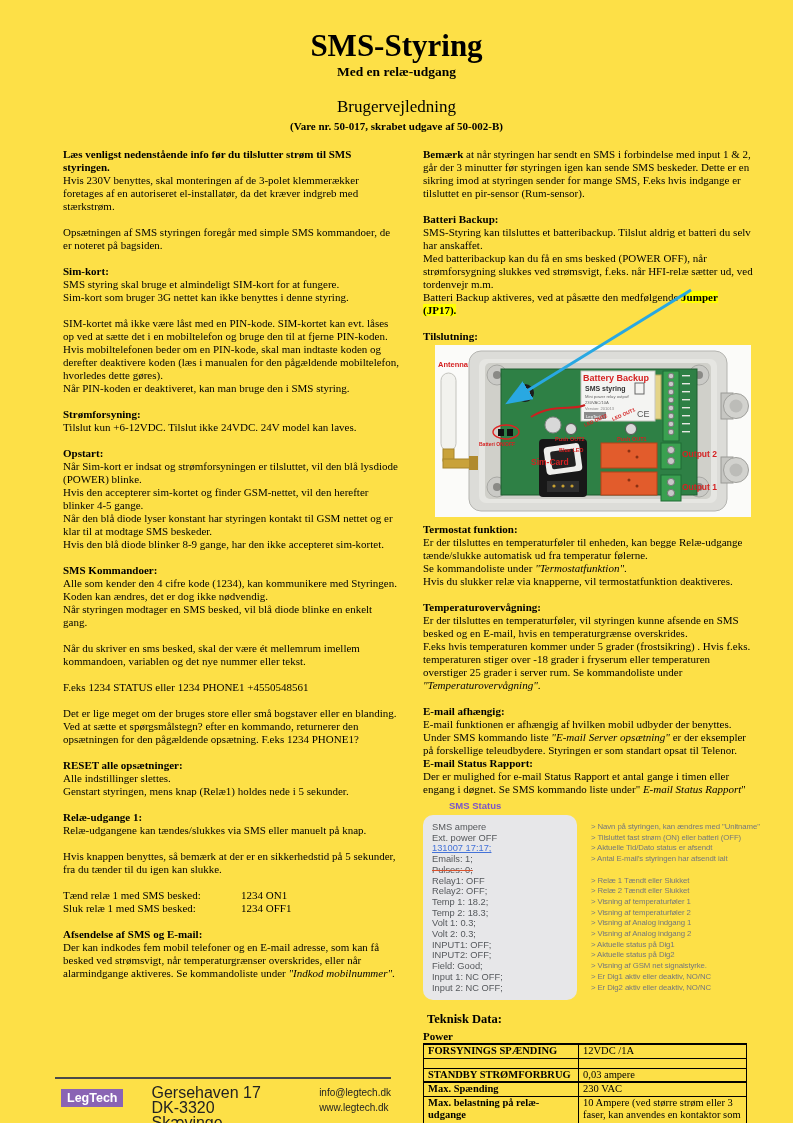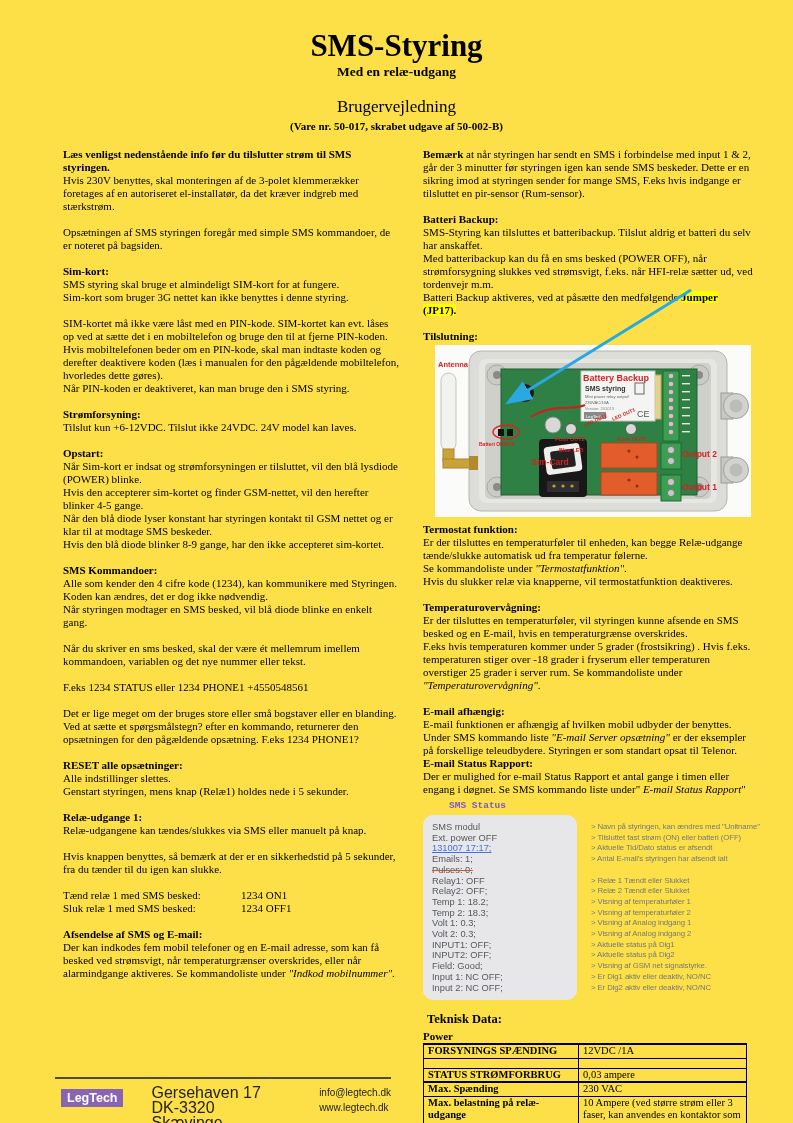--- a/index.html
+++ b/index.html
@@ -19,21 +19,21 @@
   .cols h3{font-size:11px;line-height:13px;margin:0;font-weight:700;}
   .cmdrow{display:flex;font-size:11px;line-height:13px;}
   .cmdrow .lbl{width:178px;flex:none;}
   .gapafter{margin-bottom:13px;}
   .hl{background:#ffff00;font-weight:700;}
   
   .photo{width:316px;height:172px;margin:2px 0 6px 12px;display:block;}
   .arrow-svg{position:absolute;left:0;top:138px;width:330px;height:132px;pointer-events:none;}
   
   .smsblock{margin-top:4px;font-family:"Liberation Sans",sans-serif;}
-  .sms-title{font-size:9.5px;font-weight:700;color:#7a55cc;margin:0 0 4px 26px;font-family:Liberation Mono, monospace;}
+  .sms-title{font-size:9.5px;font-weight:700;color:#7a55cc;margin:0 0 4px 26px;}
   .smswrap{display:flex;font-size:9.3px;line-height:10.7px;color:#55585c;}
   .bubble{background:#e7e7e9;border-radius:10px;padding:7px 9px;width:136px;flex:none;}
   .srow{white-space:nowrap;min-height:10.7px;}
   .notes{margin-left:14px;color:#76787b;font-size:7.8px;letter-spacing:-0.1px;}
   .nrow{white-space:nowrap;min-height:10.7px;line-height:10.7px;}
   .blink{color:#4472d8;text-decoration:underline;}
   .strike{text-decoration:line-through;text-decoration-color:#d9512c;}
   
   .teknisk{margin-top:12px;width:324px;}
   .tek-h{font-size:12.5px;font-weight:700;margin:0 0 2px 4px;}
@@ -285,21 +285,21 @@
       <p style="margin-bottom:0"><span>E-mail funktionen er afhængig af hvilken mobil udbyder der benyttes.
 Under SMS kommando liste </span><i>"E-mail Server opsætning" </i><span>er der eksempler på forskellige teleudbydere. Styringen er som standart opsat til Telenor.</span></p>
 
       <h3>E-mail Status Rapport:</h3>
       <p style="margin-bottom:0"><span>Der er mulighed for e-mail Status Rapport et antal gange i timen eller engang i døgnet. Se SMS kommando liste under" </span><i>E-mail Status Rapport</i><span>"</span></p>
 
       <div class="smsblock">
         <div class="sms-title">SMS Status</div>
         <div class="smswrap">
           <div class="bubble">
-            <div class="srow">SMS modul</div>
+            <div class="srow">SMS ampere</div>
             <div class="srow">Ext. power OFF</div>
             <div class="srow blink">131007 17:17;</div>
             <div class="srow">Emails: 1;</div>
             <div class="srow strike">Pulses: 0;</div>
             <div class="srow">Relay1: OFF</div>
             <div class="srow">Relay2: OFF;</div>
             <div class="srow">Temp 1: 18.2;</div>
             <div class="srow">Temp 2: 18.3;</div>
             <div class="srow">Volt 1: 0.3;</div>
             <div class="srow">Volt 2: 0.3;</div>
@@ -338,21 +338,21 @@
           <tbody>
               <tr>
             <td class="c1">FORSYNINGS SPÆNDING</td>
             <td>12VDC /1A</td>
           </tr>
           <tr class="empty">
             <td class="c1"></td>
             <td></td>
           </tr>
           <tr>
-            <td class="c1">STATUS STRØMFORBRUG</td>
+            <td class="c1">STANDBY STRØMFORBRUG</td>
             <td>0,03 ampere</td>
           </tr>
         </tbody>
           </table>
 
         <table class="tek">
           <tbody>
               <tr>
             <td class="c1">Max. Spænding</td>
             <td>230 VAC</td>

